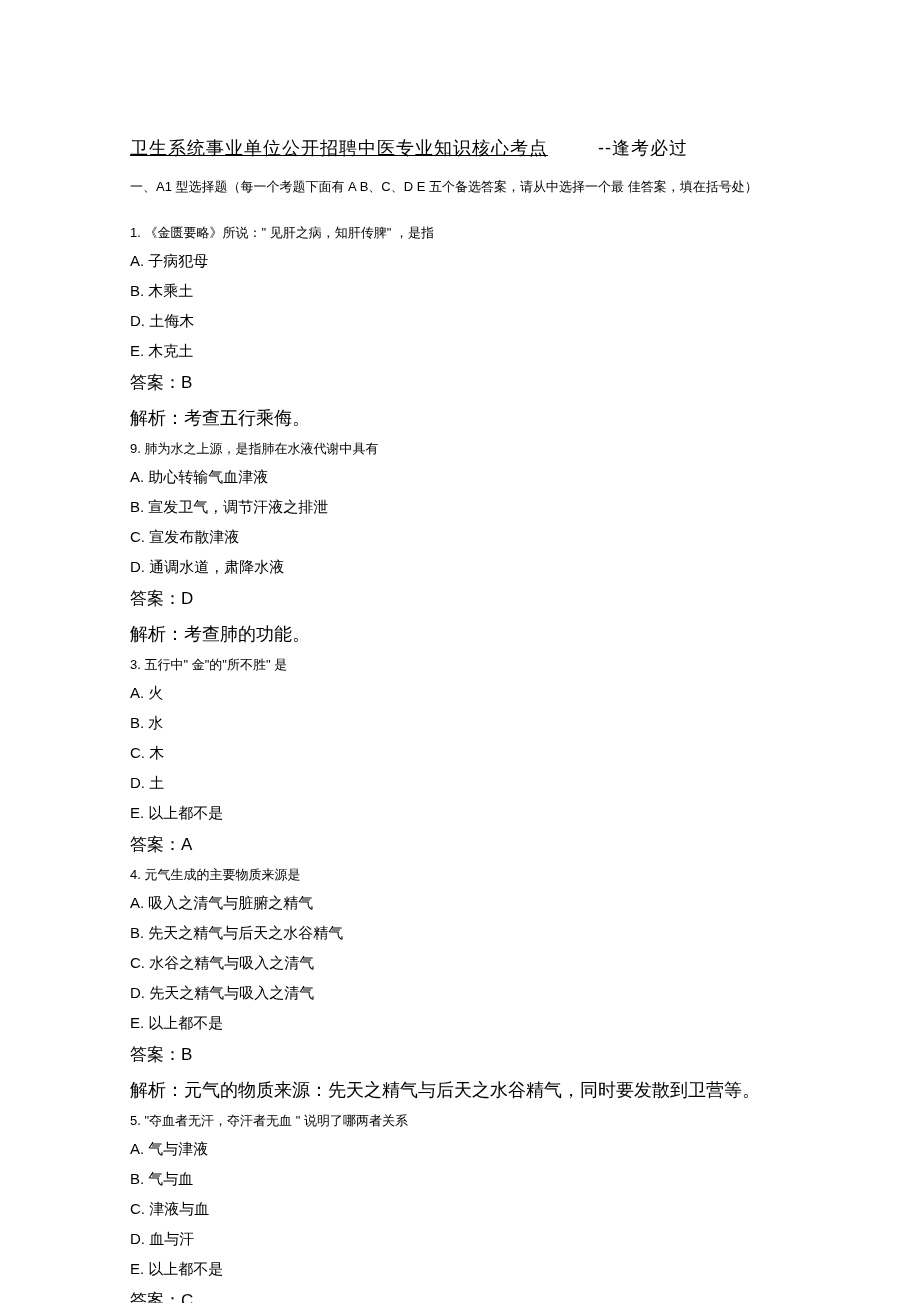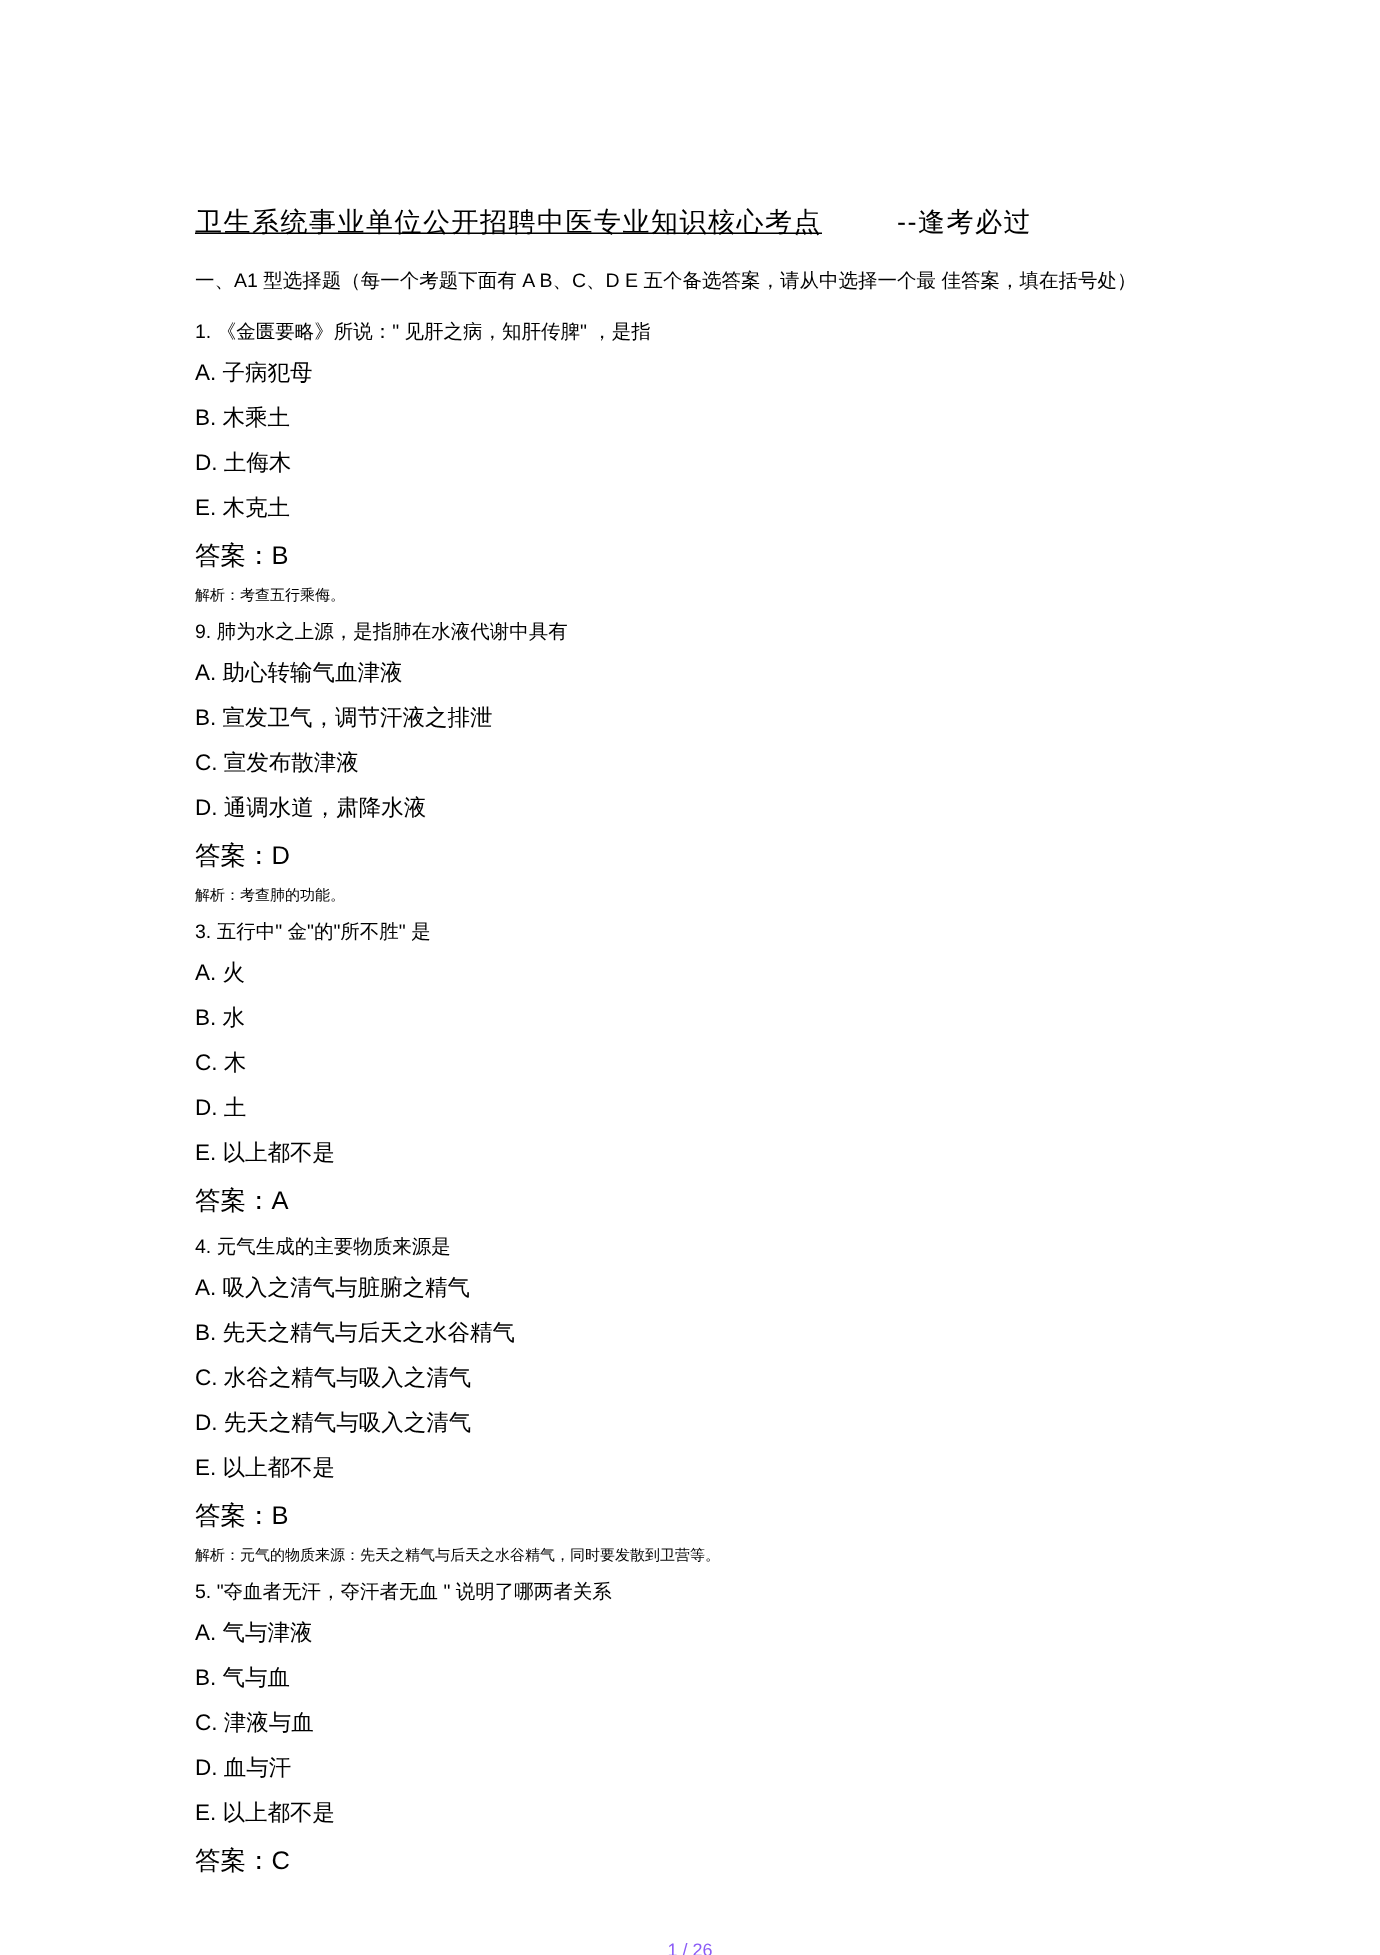--- a/index.html
+++ b/index.html
@@ -23,36 +23,36 @@
       text-align: left;
       margin-bottom: 8px;
       letter-spacing: 1px;
     }
     .title-gap {
       display: inline-block;
       width: 50px;
     }
     .instruction {
       font-size: 13px;
-      margin-bottom: 8px;
+      margin-bottom: 20px;
     }
     .question {
       margin-bottom: 0;
     }
     .q-text {
       font-size: 13px;
     }
     .option {
       font-size: 15px;
     }
     .answer {
       font-size: 17px;
     }
     .analysis {
-      font-size: 10px;
+      font-size: 18px;
     }
     .page-number {
       text-align: center;
       margin-top: 30px;
       font-size: 12px;
       color: #8b5cf6;
     }
     .underline {
       text-decoration: underline;
     }

